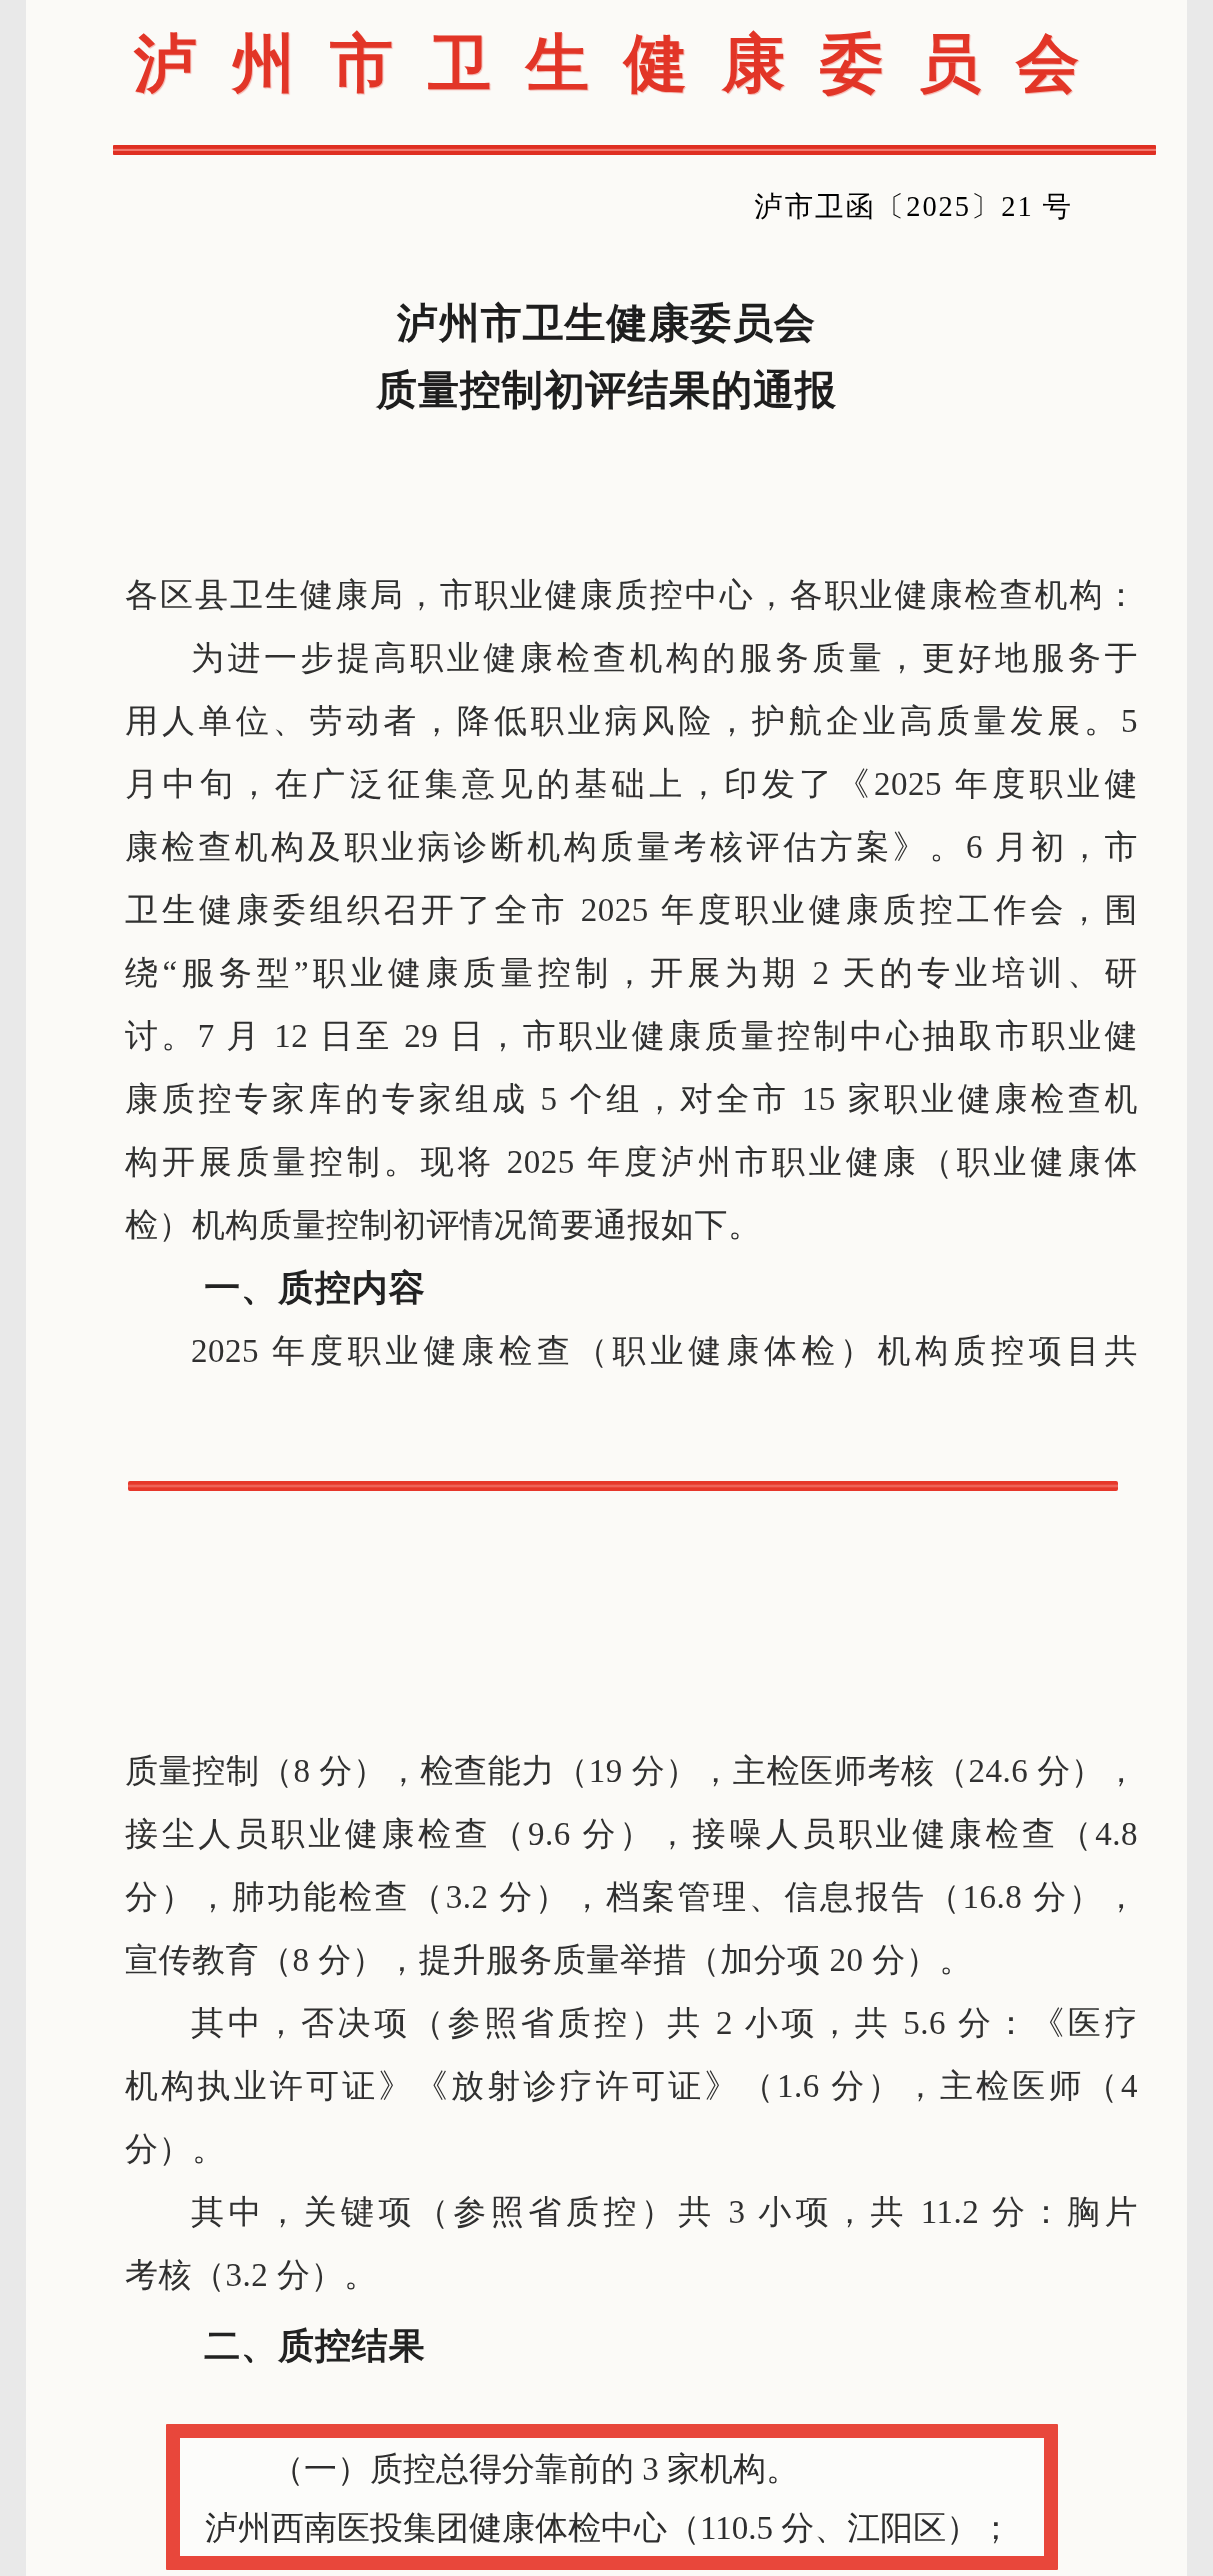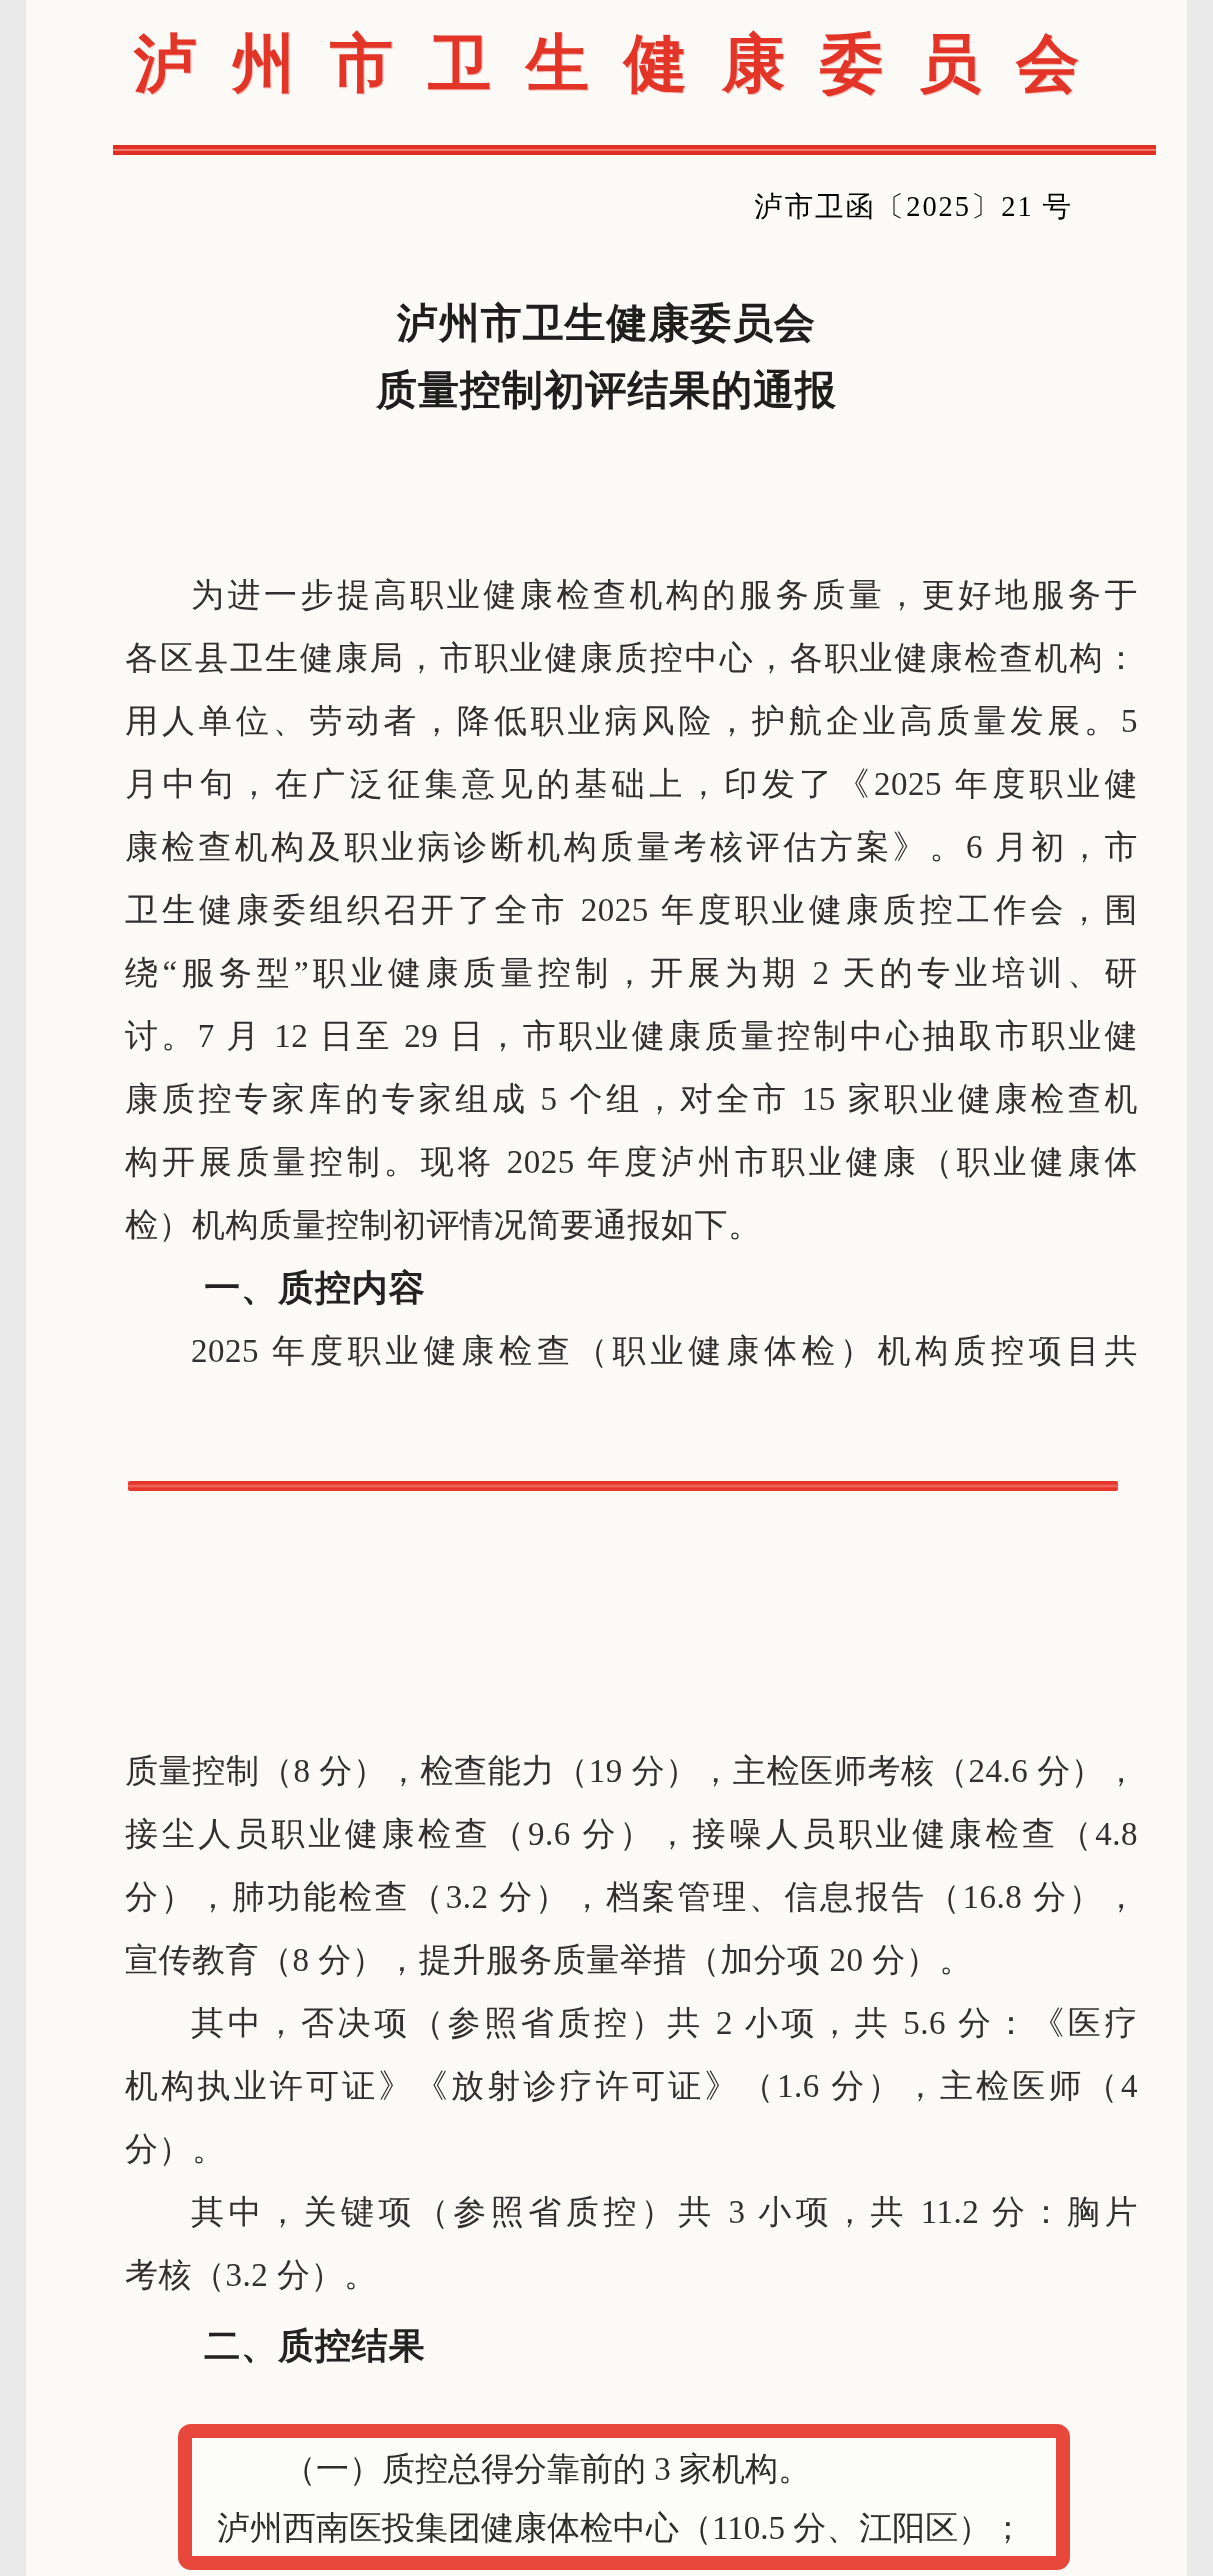--- a/index.html
+++ b/index.html
@@ -89,25 +89,25 @@
     top:1481px;left:102px;
     width:990px;height:9.5px;
     background:linear-gradient(to bottom,
       #e6372a 0%, #e6372a 30%,
       #ef6257 45%, #ef6257 55%,
       #e6372a 70%, #e6372a 100%);
     border-radius:1.9px;
   }
   .highlight-box{
     position:absolute;
-    top:2424px;left:152px;
+    top:2424px;left:140px;
     width:892px;height:146px;
     box-sizing:border-box;
     border:14.2px solid var(--box-red);
-    border-radius:13px;
+    border-radius:1px;
     background:rgba(255,255,255,0.35);
     padding:1.9px 0 0 25px;
   }
   .highlight-box .doc-line{
     min-height:59px;
     line-height:59px;
     font-size:33px;
   }
 </style>
 </head>
@@ -121,22 +121,22 @@
 
   <div class="doc-number">泸市卫函〔2025〕21 号</div>
 
   <div class="doc-title">
       <div class="doc-title-line">泸州市卫生健康委员会</div>
       <div class="doc-title-line">质量控制初评结果的通报</div>
     </div>
 
   <div class="body-block body-1">
     <div>
+        <div class="doc-line fill">各区县卫生健康局，市职业健康质控中心，各职业健康检查机构：</div>
         <div class="doc-line indent fill">为进一步提高职业健康检查机构的服务质量，更好地服务于</div>
-        <div class="doc-line fill">各区县卫生健康局，市职业健康质控中心，各职业健康检查机构：</div>
         <div class="doc-line fill">用人单位、劳动者，降低职业病风险，护航企业高质量发展。5</div>
         <div class="doc-line fill">月中旬，在广泛征集意见的基础上，印发了《2025 年度职业健</div>
         <div class="doc-line fill">康检查机构及职业病诊断机构质量考核评估方案》。6 月初，市</div>
         <div class="doc-line fill">卫生健康委组织召开了全市 2025 年度职业健康质控工作会，围</div>
         <div class="doc-line fill">绕“服务型”职业健康质量控制，开展为期 2 天的专业培训、研</div>
         <div class="doc-line fill">讨。7 月 12 日至 29 日，市职业健康质量控制中心抽取市职业健</div>
         <div class="doc-line fill">康质控专家库的专家组成 5 个组，对全市 15 家职业健康检查机</div>
         <div class="doc-line fill">构开展质量控制。现将 2025 年度泸州市职业健康（职业健康体</div>
         <div class="doc-line">检）机构质量控制初评情况简要通报如下。</div>
       </div>

